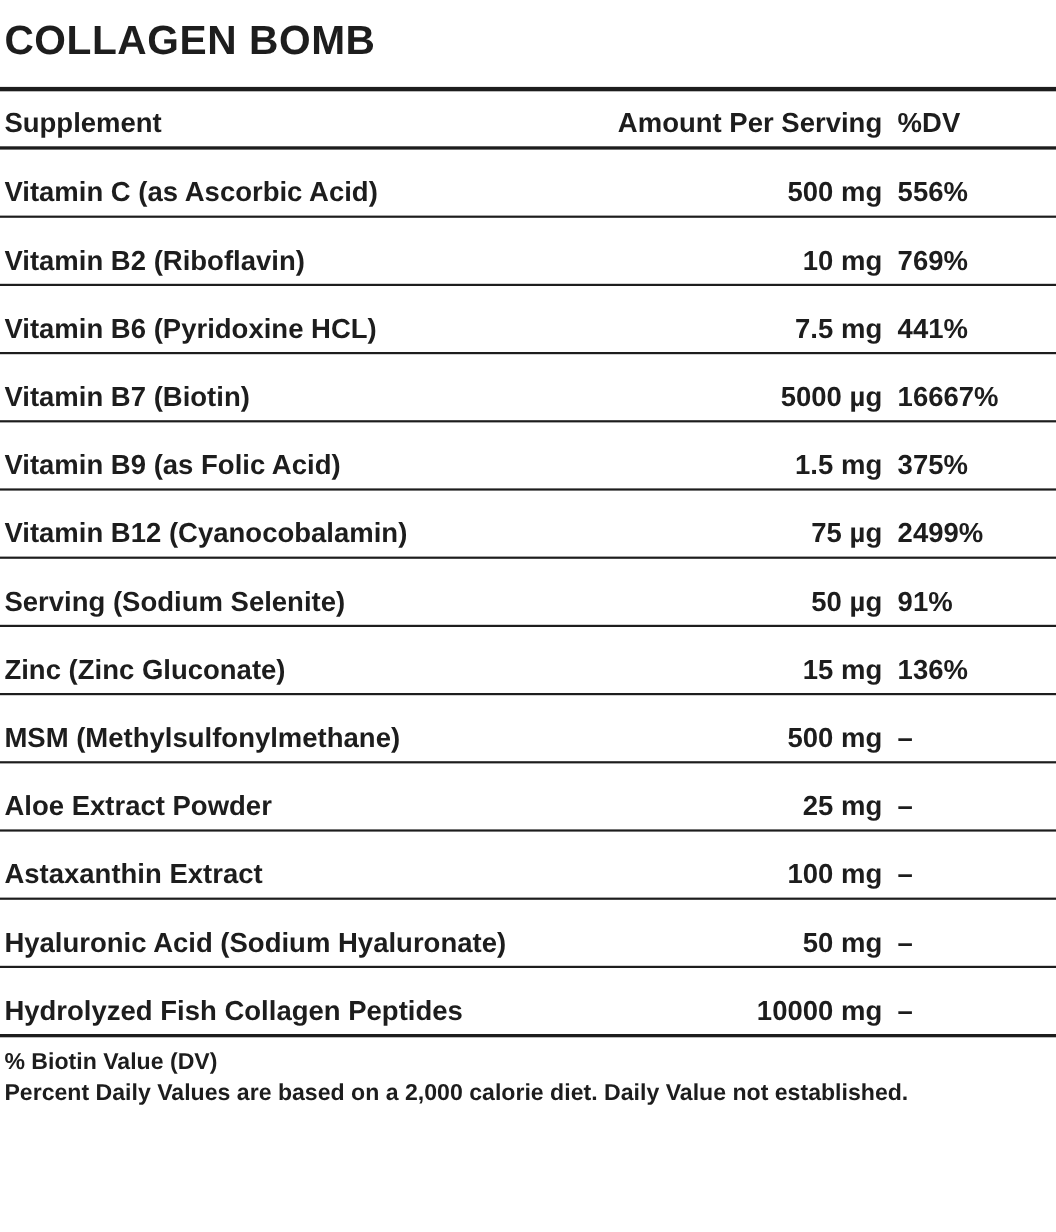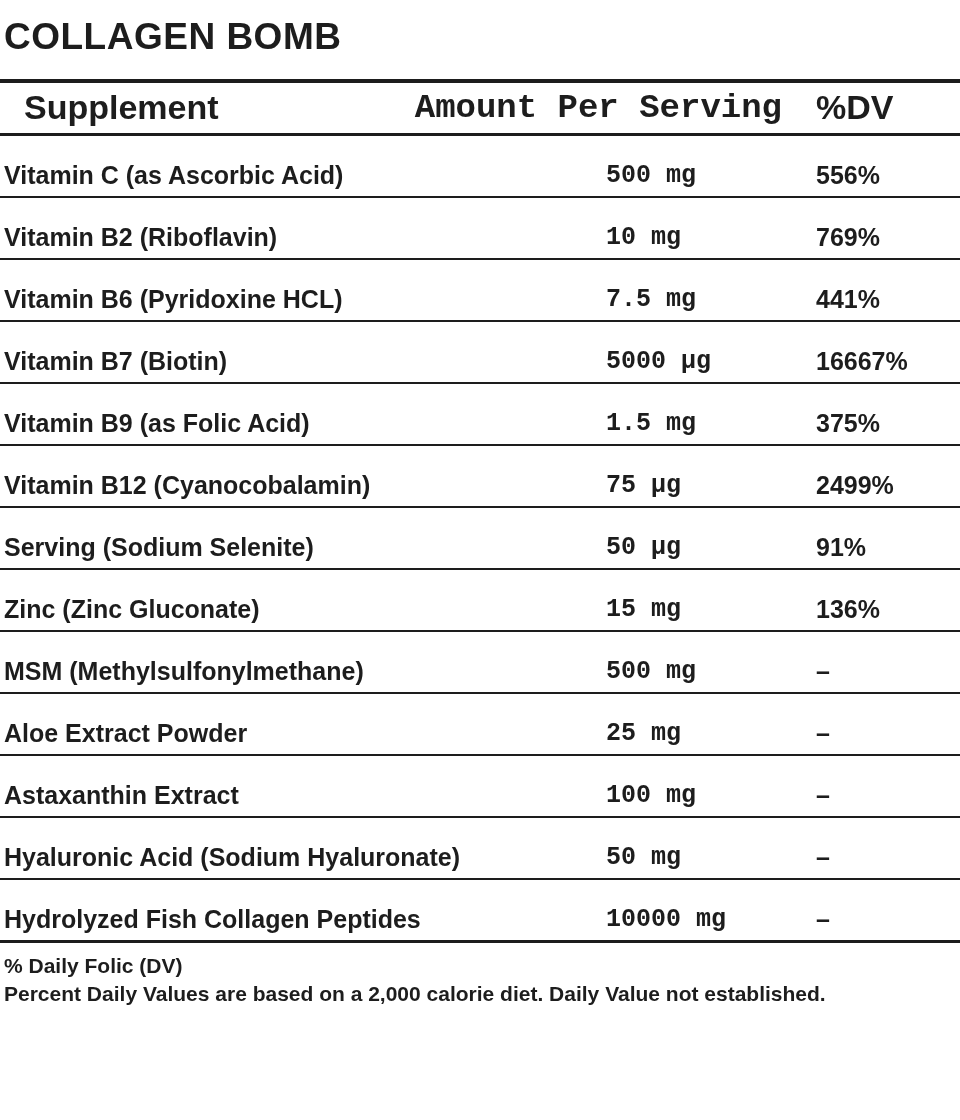--- a/index.html
+++ b/index.html
@@ -51,43 +51,42 @@
   .cell-name {
     flex: 1 1 auto;
     font-size: 25px;
     font-weight: bold;
     color: #1d1d1d;
     white-space: nowrap;
     overflow: hidden;
   }
   .cell-amt {
     flex: 0 0 210px;
+    text-align: right;
     font-size: 25px;
     font-weight: bold;
     color: #1d1d1d;
     white-space: nowrap;
     padding-right: 14px;
     box-sizing: border-box;
-    font-family: Liberation Mono, monospace;
   }
   .cell-dv {
     flex: 0 0 140px;
     text-align: left;
     font-size: 25px;
     font-weight: bold;
     color: #1d1d1d;
     white-space: nowrap;
     box-sizing: border-box;
   }
   .hdr .cell-name,
   .hdr .cell-amt,
   .hdr .cell-dv {
-    font-size: 34px;
-    font-weight: bold;
-    margin-left: 20px;
+    font-size: 25px;
+    font-weight: bold;
   }
   .sep {
     height: 2px;
     background: #1d1d1d;
   }
   .sep-strong {
     height: 3px;
     background: #1d1d1d;
   }
   .footnote-wrap {
@@ -214,17 +213,17 @@
     <div class="row data-row">
       <div class="cell-name">Hydrolyzed Fish Collagen Peptides</div>
       <div class="cell-amt">10000 mg</div>
       <div class="cell-dv">–</div>
     </div>
     <div class="sep-strong"></div>
 
   </div>
 
   <div class="footnote-wrap">
-    <div class="footnote-1">% Daily Folic (DV)</div>
+    <div class="footnote-1">% Biotin Value (DV)</div>
     <div class="footnote-2">Percent Daily Values are based on a 2,000 calorie diet. Daily Value not established.</div>
   </div>
 
 </div>
 
 </body></html>

